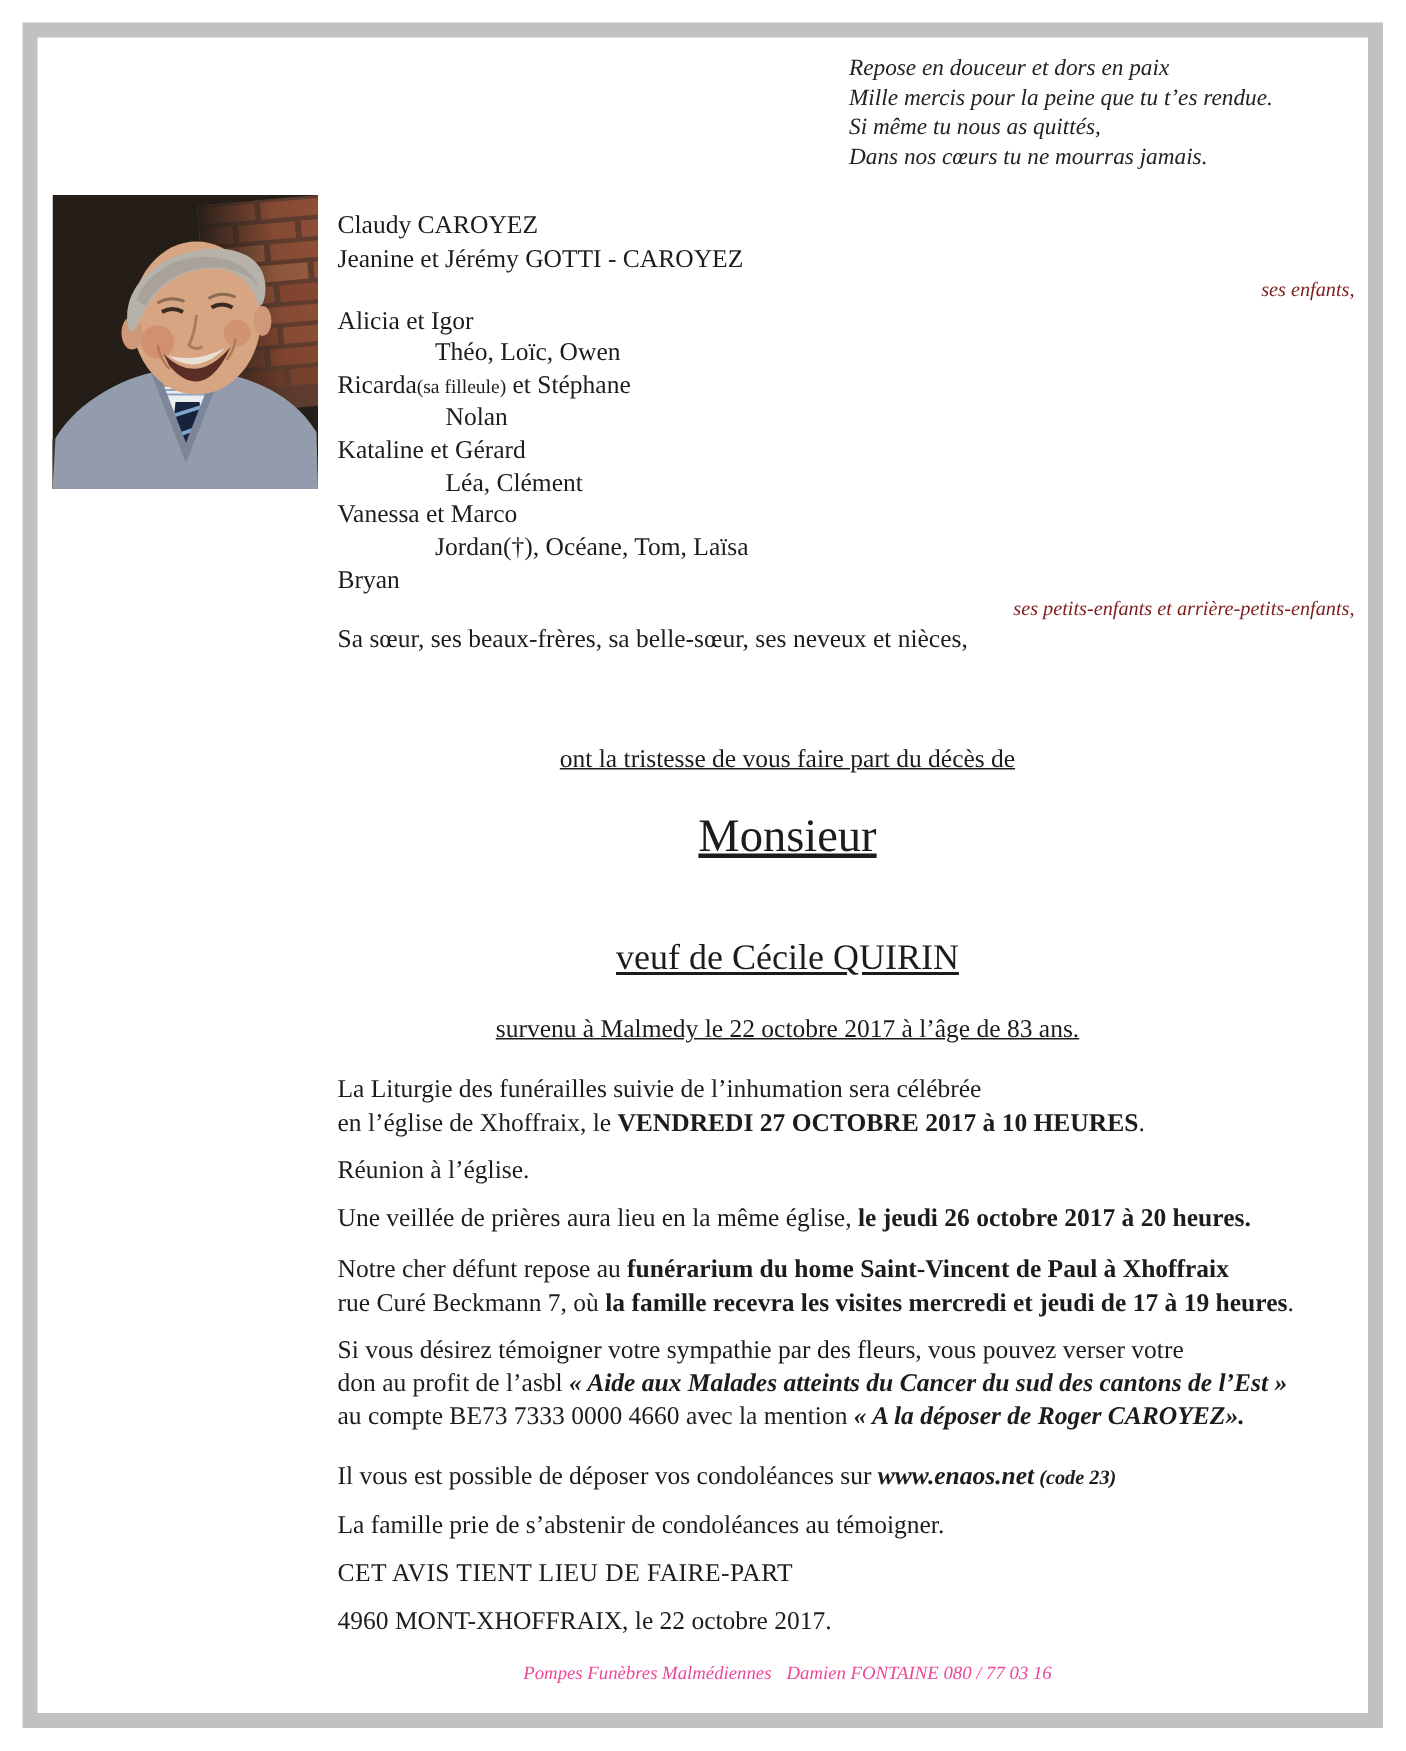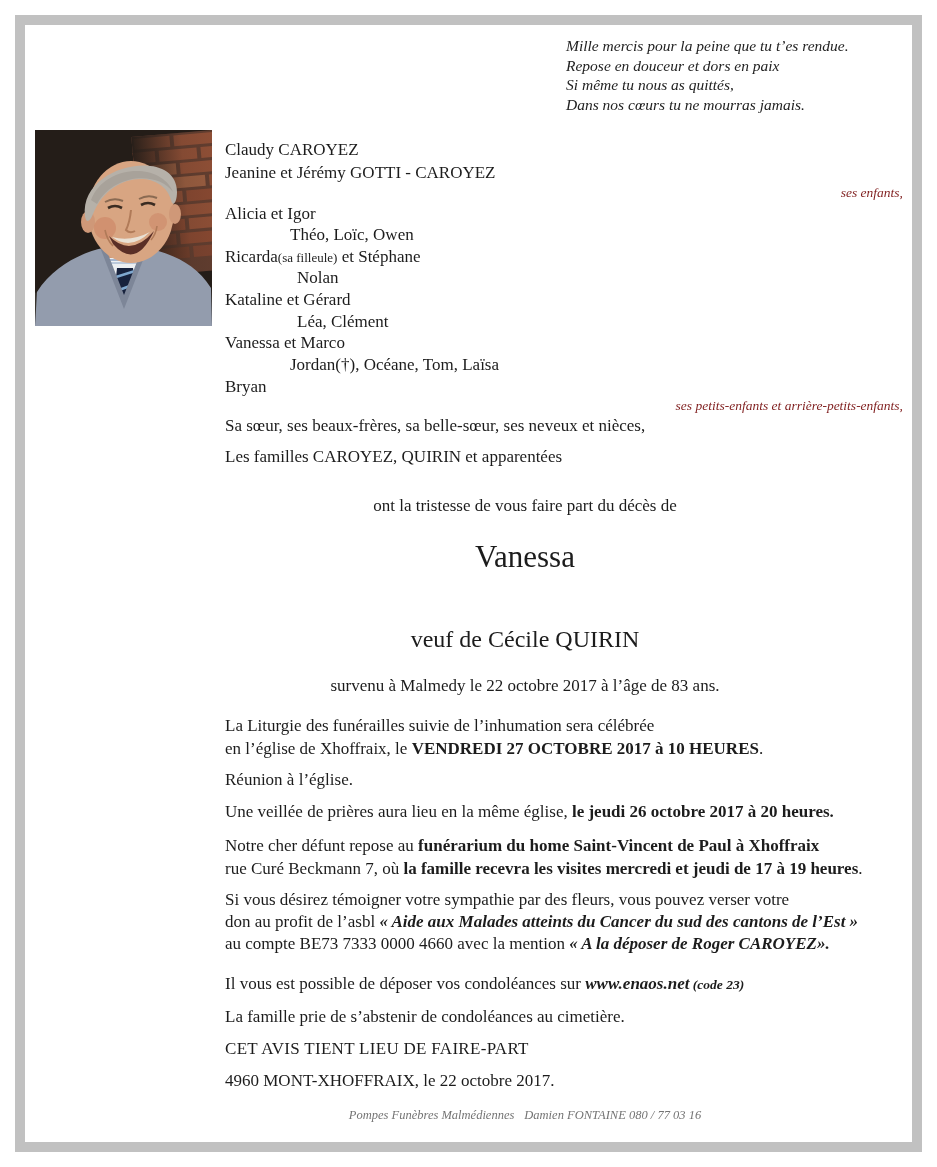--- a/index.html
+++ b/index.html
@@ -24,44 +24,44 @@
     color:#222;
   }
   
   .photo{position:absolute;left:35px;top:130px;width:177px;height:196px;}
   
   .ln{position:absolute;left:225px;right:34px;font-size:17px;line-height:21px;white-space:nowrap;}
   .ind1{padding-left:65px;}
   .ind2{padding-left:72px;}
   .lbl{font-style:italic;font-size:13.5px;text-align:right;color:#7f1d1d;}
   .small-note{font-size:13px;}
-  .center{left:225px;width:600px;right:auto;text-align:center;white-space:normal;}
+  .center{left:225px;width:600px;right:auto;text-align:center;white-space:normal;text-decoration:underline;}
   .civility{font-size:31px;line-height:34px;}
   .deceased{font-size:38px;font-weight:700;letter-spacing:1px;line-height:40px;}
   .widow{font-size:24px;line-height:27px;}
   .para{position:absolute;left:225px;right:30px;font-size:17px;line-height:23px;}
   .b{font-weight:700;margin-top:44px;}
   .bi{font-weight:700;font-style:italic;margin-top:16px;}
   .bi-sm{font-weight:700;font-style:italic;font-size:13.5px;}
   .caps{letter-spacing:0.3px;}
   .footer{
     position:absolute;left:225px;width:600px;top:1108px;
-    text-align:center;font-style:italic;font-size:12.5px;color:#737373;
+    text-align:center;font-style:italic;font-size:12.5px;color:#ec4899;
   }
   .footer .gap{display:inline-block;width:10px;}
 </style>
 </head>
 <body>
 
 <div class="sheet">
   <div class="frame"></div>
 
   <div class="quote">
+    <div>Repose en douceur et dors en paix</div>
     <div>Mille mercis pour la peine que tu t’es rendue.</div>
-    <div>Repose en douceur et dors en paix</div>
     <div>Si même tu nous as quittés,</div>
     <div>Dans nos cœurs tu ne mourras jamais.</div>
   </div>
 
   <svg class="photo" viewBox="0 0 177 196" xmlns="http://www.w3.org/2000/svg">
     <rect x="0" y="0" width="177" height="196" fill="#241d18"></rect>
 
     <g transform="rotate(-5 177 0)">
       <rect x="96" y="0" width="90" height="140" fill="#6e4434"></rect>
       <g fill="#a4593c">
@@ -143,24 +143,23 @@
   <div class="ln" style="top:246px"><span>Ricarda</span><span class="small-note">(sa filleule)</span><span> et Stéphane</span></div>
   <div class="ln ind2" style="top:267px">Nolan</div>
   <div class="ln" style="top:289px">Kataline et Gérard</div>
   <div class="ln ind2" style="top:311px">Léa, Clément</div>
   <div class="ln" style="top:332px">Vanessa et Marco</div>
   <div class="ln ind1" style="top:354px">Jordan(†), Océane, Tom, Laïsa</div>
   <div class="ln" style="top:376px">Bryan</div>
   <div class="ln lbl" style="top:395px">ses petits-enfants et arrière-petits-enfants,</div>
 
   <div class="ln" style="top:415px">Sa sœur, ses beaux-frères, sa belle-sœur, ses neveux et nièces,</div>
-  <div class="ln" style="top:446px">Les familles CAROYEZ, QUIRIN et apparentées</div>
 
   <div class="ln center" style="top:495px">ont la tristesse de vous faire part du décès de</div>
-  <div class="ln center civility" style="top:540px">Vanessa</div>
+  <div class="ln center civility" style="top:540px">Monsieur</div>
   <div class="ln center widow" style="top:626px">veuf de Cécile QUIRIN</div>
   <div class="ln center" style="top:675px">survenu à Malmedy le 22 octobre 2017 à l’âge de 83 ans.</div>
 
   <div class="para" style="top:714px">
     <span>La Liturgie des funérailles suivie de l’inhumation sera célébrée</span><br>
     <span>en l’église de Xhoffraix, le </span><span class="b">VENDREDI 27 OCTOBRE 2017 à 10 HEURES</span><span>.</span>
   </div>
 
   <div class="para" style="top:768px">Réunion à l’église.</div>
 
@@ -176,20 +175,20 @@
   <div class="para" style="top:889px;line-height:22px">
     <span>Si vous désirez témoigner votre sympathie par des fleurs, vous pouvez verser votre</span><br>
     <span>don au profit de l’asbl </span><span class="bi">« Aide aux Malades atteints du Cancer du sud des cantons de l’Est »</span><br>
     <span>au compte BE73 7333 0000 4660 avec la mention </span><span class="bi">« A la déposer de Roger CAROYEZ».</span>
   </div>
 
   <div class="para" style="top:972px">
     <span>Il vous est possible de déposer vos condoléances sur </span><span class="bi">www.enaos.net</span><span class="bi-sm"> (code 23)</span>
   </div>
 
-  <div class="para" style="top:1005px">La famille prie de s’abstenir de condoléances au cimetière.</div>
+  <div class="para" style="top:1005px">La famille prie de s’abstenir de condoléances au témoigner.</div>
   <div class="para caps" style="top:1037px">CET AVIS TIENT LIEU DE FAIRE-PART</div>
   <div class="para" style="top:1069px">4960 MONT-XHOFFRAIX, le 22 octobre 2017.</div>
 
   <div class="footer">
     <span>Pompes Funèbres Malmédiennes</span><span class="gap"></span><span>Damien FONTAINE 080 / 77 03 16</span>
   </div>
 </div>
 
 </body></html>

